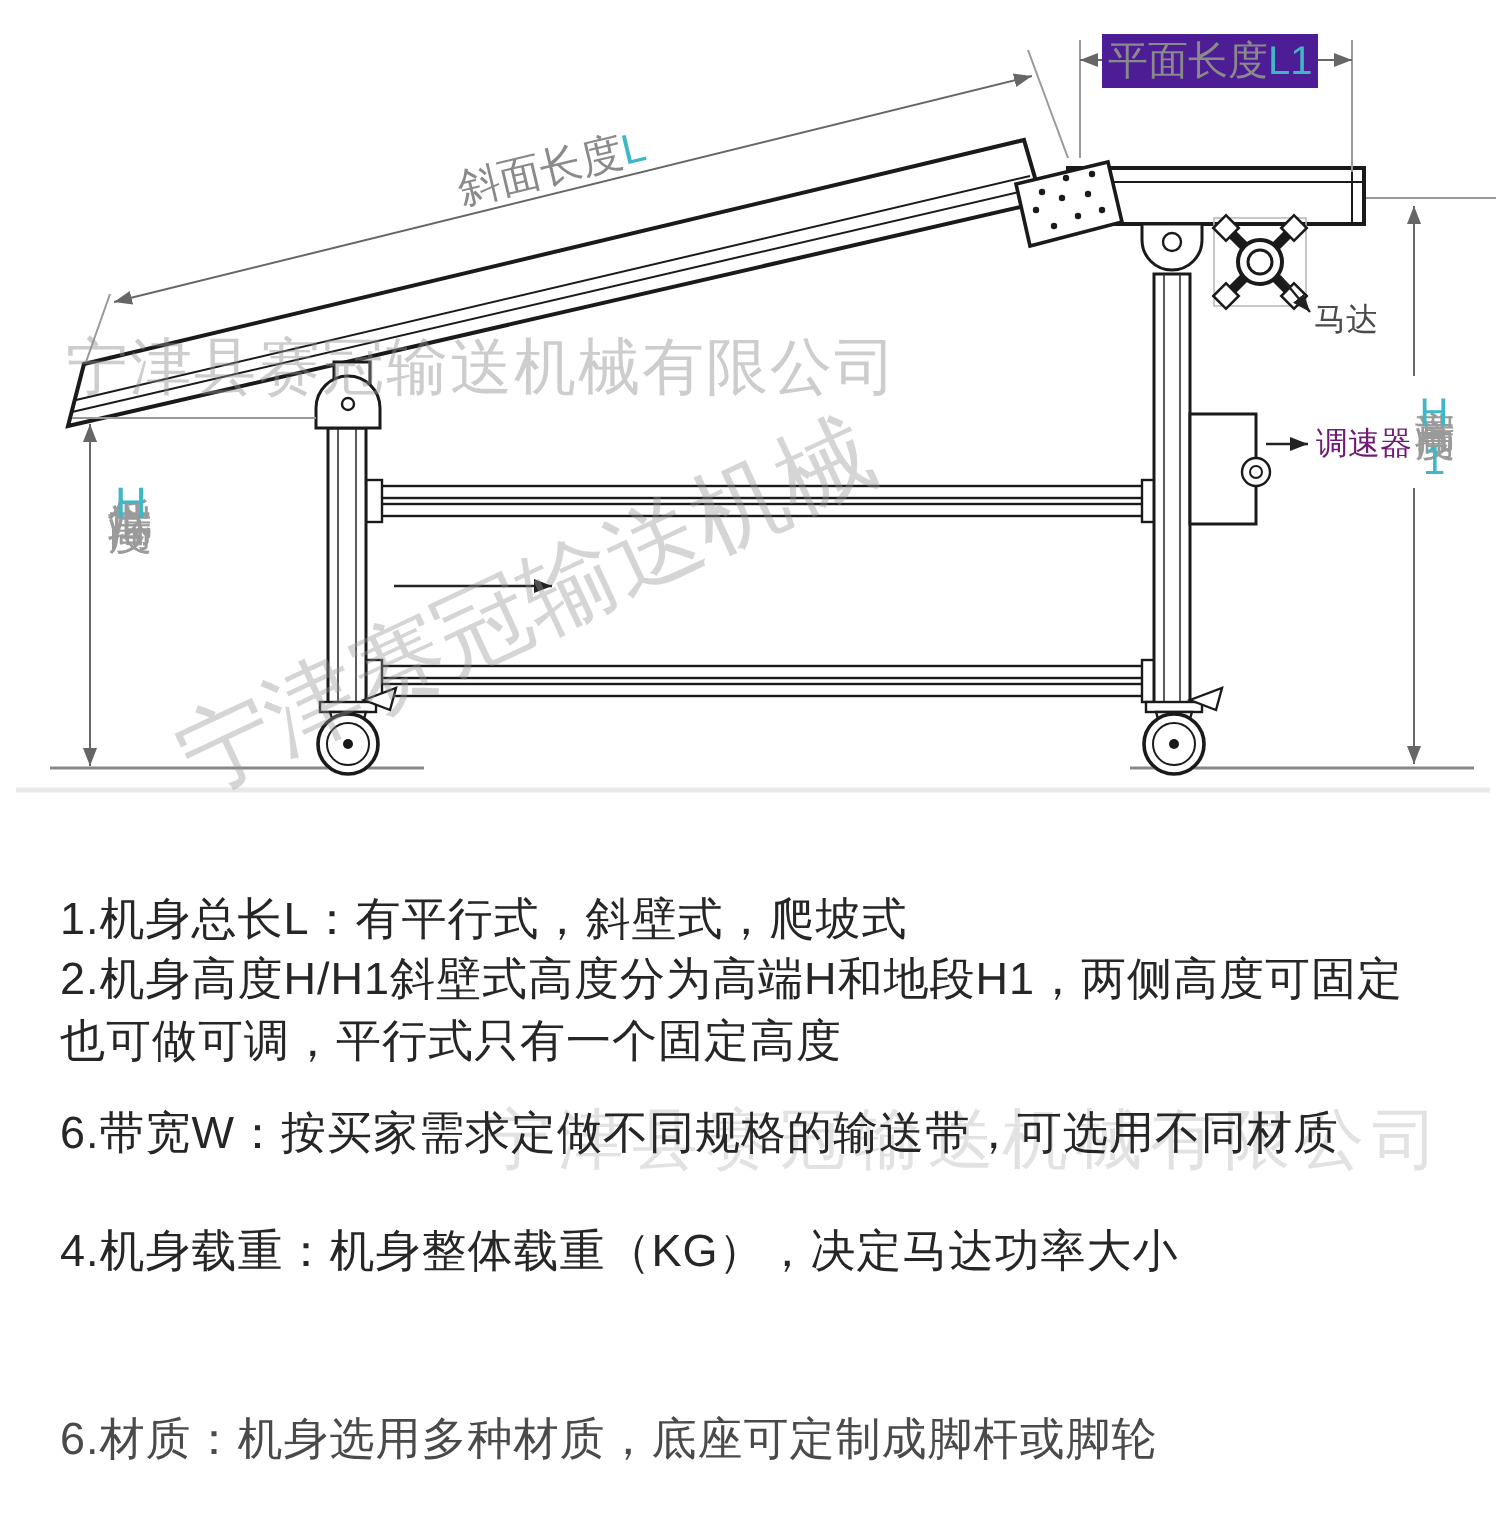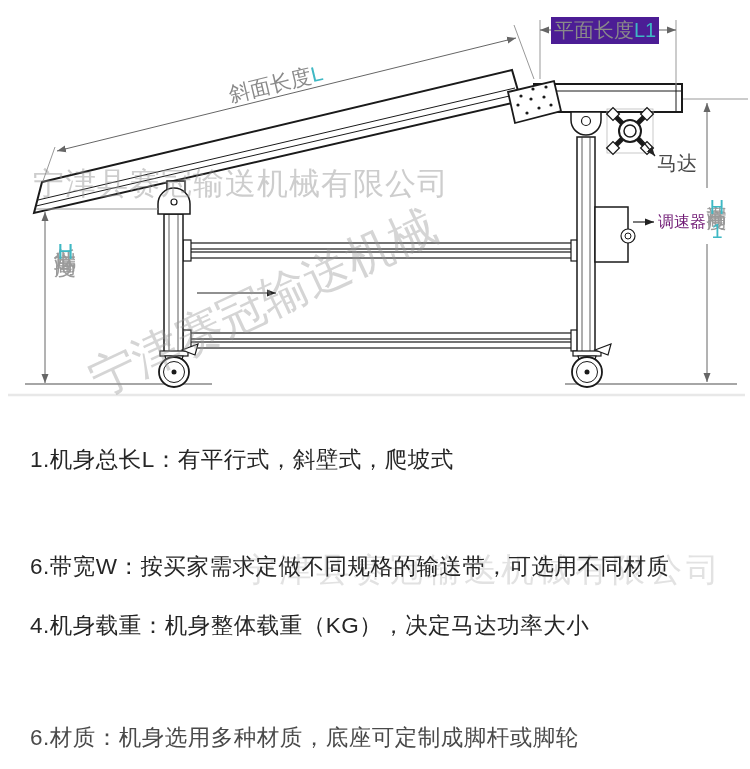--- a/index.html
+++ b/index.html
@@ -15,21 +15,21 @@
   .wm-h{left:33px;top:163px;font-size:31px;letter-spacing:1px;color:rgba(145,145,145,.45);z-index:2;}
   .wm-d{left:106px;top:348px;font-size:47px;color:rgba(150,150,150,.40);
         transform:rotate(-25deg);transform-origin:0 100%;z-index:2;}
   .wm-t{left:242px;top:548px;font-size:33px;letter-spacing:4px;color:rgba(150,150,150,.28);z-index:0;}
   .spec{position:absolute;left:30px;width:712px;font-size:22.5px;line-height:31px;
         color:#262626;letter-spacing:.5px;white-space:pre-line;z-index:1;}
   .lbl-incline{left:228px;top:70px;font-size:21px;transform:rotate(-13.5deg);}
   .lbl-flat{left:551px;top:17px;font-size:20px;background:#4c1d95;padding:0 3px;}
   .lbl-low{left:50px;top:231px;font-size:22px;color:#9a9a9a;}
   .lbl-high{left:704px;top:188px;font-size:20px;color:#9a9a9a;background:#fff;}
-  .lbl-motor{left:657px;top:150px;font-size:20px;color:#4a4a4a;}
+  .lbl-motor{left:657px;top:150px;font-size:16px;color:#4a4a4a;}
   .lbl-governor{left:658px;top:212px;font-size:16px;color:#701a75;}
 </style>
 </head>
 <body>
 
 <div class="stage">
 
   <svg width="750" height="410" viewBox="0 0 750 410">
     <defs>
       <marker id="ag" markerWidth="10" markerHeight="9" refX="9" refY="4.5" orient="auto-start-reverse" markerUnits="userSpaceOnUse">
@@ -181,17 +181,19 @@
   <div class="lbl vert lbl-low">
     <span>低端高度</span><span class="dimvar">H</span>
   </div>
   <div class="lbl vert lbl-high">
     <span>高端高度</span><span class="dimvar">H1</span>
   </div>
   <div class="lbl lbl-motor">马达</div>
   <div class="lbl lbl-governor">调速器</div>
 
   <div class="spec" style="top:444px">1.机身总长L：有平行式，斜壁式，爬坡式</div>
+  <div class="spec" style="top:474px">2.机身高度H/H1斜壁式高度分为高端H和地段H1，两侧高度可固定
+也可做可调，平行式只有一个固定高度</div>
   <div class="spec" style="top:551px">6.带宽W：按买家需求定做不同规格的输送带，可选用不同材质</div>
   <div class="spec" style="top:610px">4.机身载重：机身整体载重（KG），决定马达功率大小</div>
-  <div class="spec" style="top:722px;color:#4a4a4a">6.材质：机身选用多种材质，底座可定制成脚杆或脚轮</div>
+  <div class="spec" style="top:704px;color:#4a4a4a">6.材质：机身选用多种材质，底座可定制成脚杆或脚轮</div>
 
 </div>
 
 </body></html>

